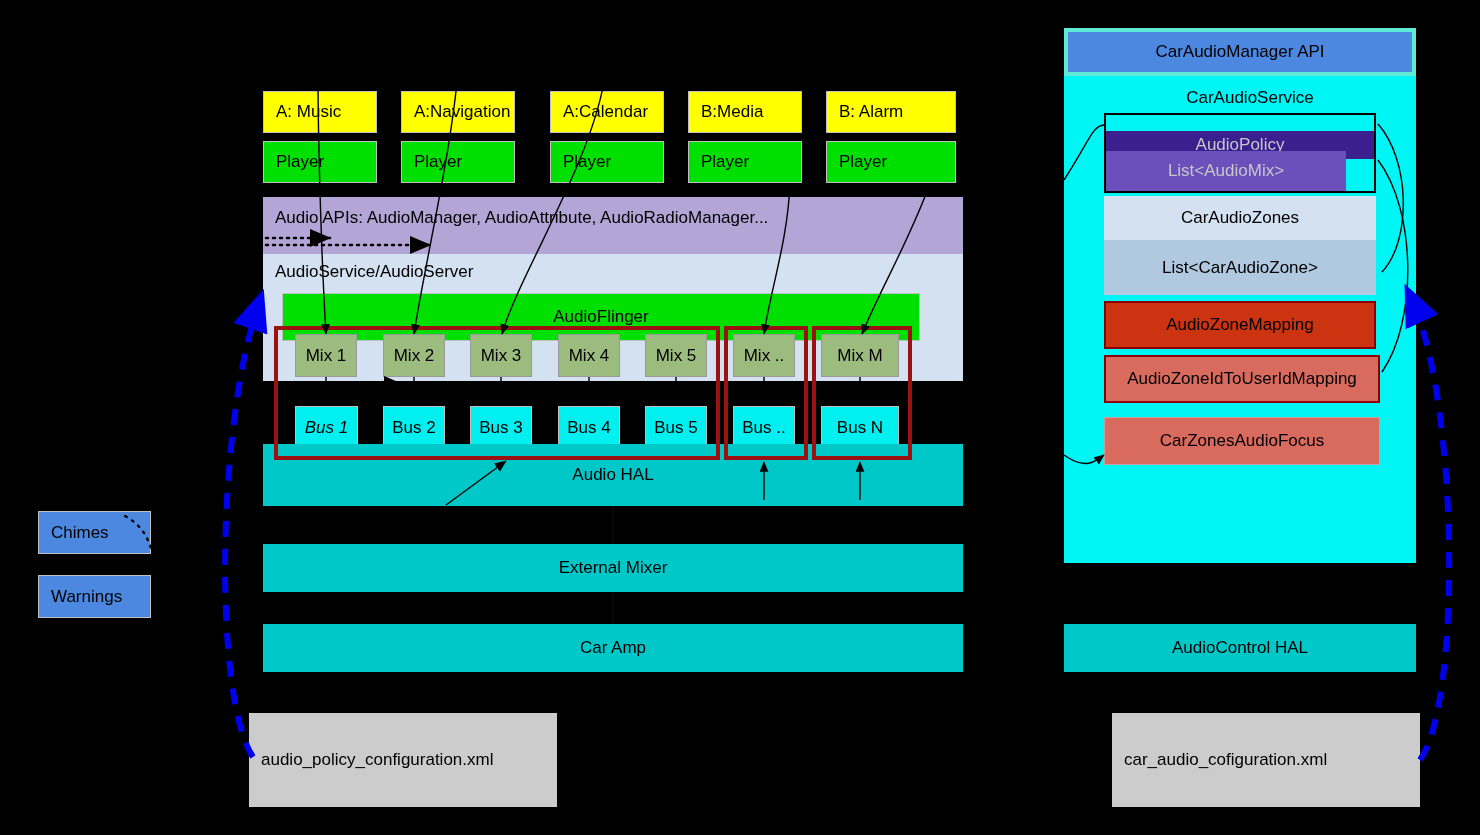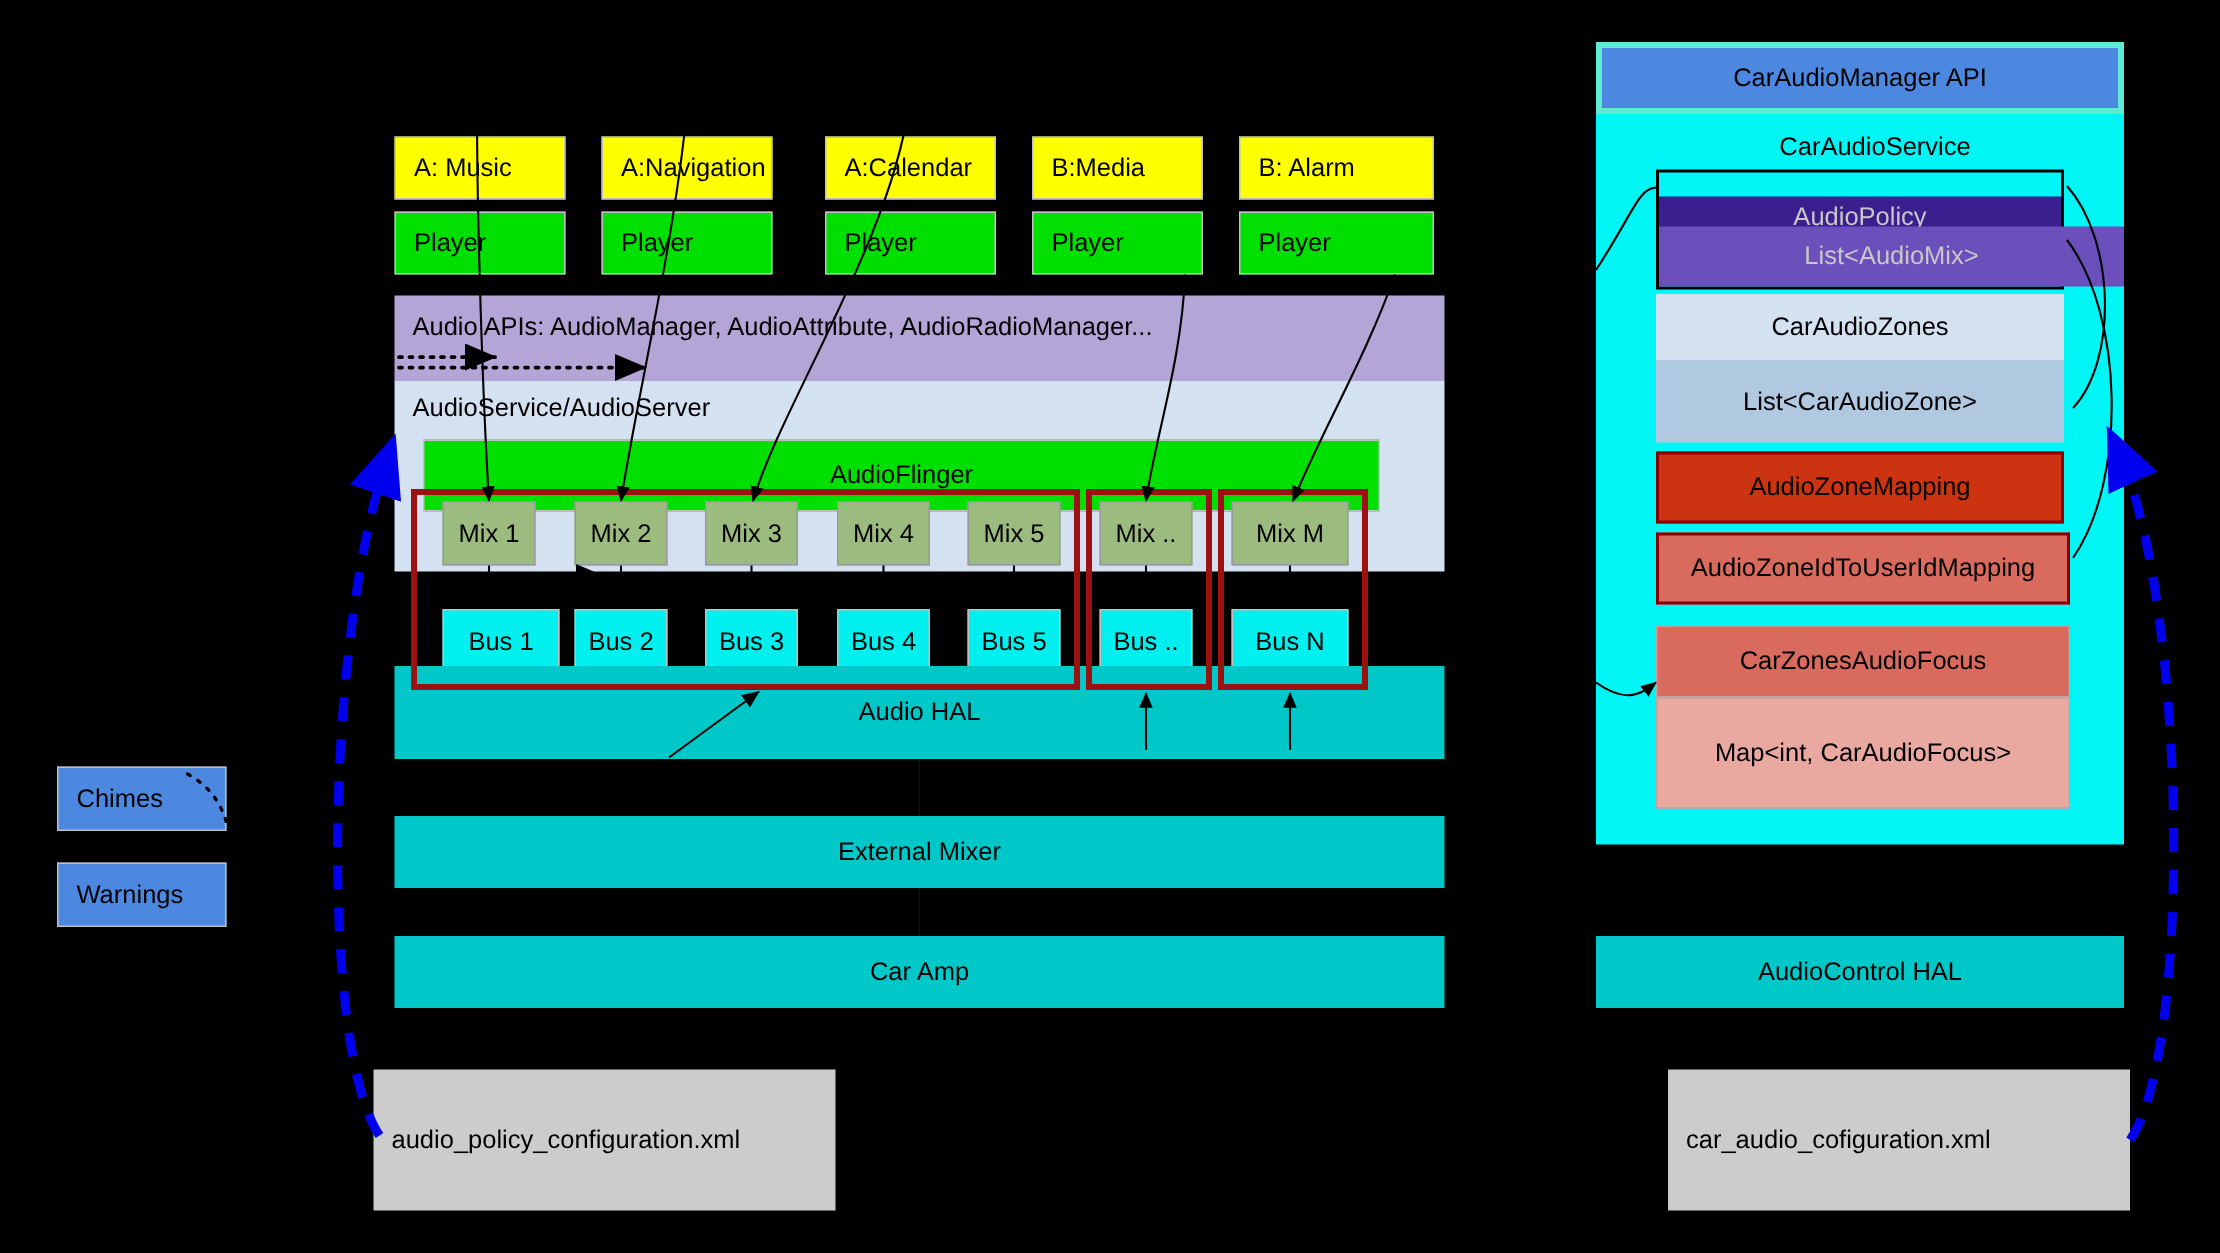--- a/index.html
+++ b/index.html
@@ -64,21 +64,21 @@
   <div class="bx flinger" style="left:282px;top:293px;width:638px;height:48px;">AudioFlinger</div>
 
   <div class="bx mix" style="left:295px;top:334px;width:62px;height:43px;">Mix 1</div>
   <div class="bx mix" style="left:383px;top:334px;width:62px;height:43px;">Mix 2</div>
   <div class="bx mix" style="left:470px;top:334px;width:62px;height:43px;">Mix 3</div>
   <div class="bx mix" style="left:558px;top:334px;width:62px;height:43px;">Mix 4</div>
   <div class="bx mix" style="left:645px;top:334px;width:62px;height:43px;">Mix 5</div>
   <div class="bx mix" style="left:733px;top:334px;width:62px;height:43px;">Mix ..</div>
   <div class="bx mix" style="left:821px;top:334px;width:78px;height:43px;">Mix M</div>
 
-  <div class="bx bus" style="left:295px;top:406px;width:78px;height:43px;">Bus 1</div>
+  <div class="bx bus" style="left:295px;top:406px;width:63px;height:43px;font-style:italic;">Bus 1</div>
   <div class="bx bus" style="left:383px;top:406px;width:62px;height:43px;">Bus 2</div>
   <div class="bx bus" style="left:470px;top:406px;width:62px;height:43px;">Bus 3</div>
   <div class="bx bus" style="left:558px;top:406px;width:62px;height:43px;">Bus 4</div>
   <div class="bx bus" style="left:645px;top:406px;width:62px;height:43px;">Bus 5</div>
   <div class="bx bus" style="left:733px;top:406px;width:62px;height:43px;">Bus ..</div>
   <div class="bx bus" style="left:821px;top:406px;width:78px;height:43px;">Bus N</div>
 
   <div class="bx teal" style="left:263px;top:444px;width:700px;height:62px;">Audio HAL</div>
 
   <div class="redbr" style="left:274px;top:326px;width:446px;height:134px;"></div>
@@ -95,30 +95,29 @@
   <div class="bx xmlbox lft" style="left:1112px;top:713px;width:308px;height:94px;">car_audio_cofiguration.xml</div>
 
   <div class="bx cam-api" style="left:1064px;top:28px;width:352px;height:48px;">CarAudioManager API</div>
 
   <div class="cas-panel" style="position:absolute;left:1064px;top:76px;width:352px;height:487px;">
     <div class="cas-label" style="top:12px;padding-left:10px;">CarAudioService</div>
   </div>
 
   <div class="policy-wrap" style="left:1104px;top:113px;width:272px;height:80px;"></div>
   <div class="bx policy" style="left:1106px;top:131px;width:268px;height:28px;text-align:right;">AudioPolicy</div>
-  <div class="bx audiomix" style="left:1106px;top:151px;width:310px;height:40px;">List&lt;AudioMix&gt;</div>
+  <div class="bx audiomix" style="left:1106px;top:151px;width:240px;height:40px;">List&lt;AudioMix&gt;</div>
 
   <div class="bx zones" style="left:1104px;top:196px;width:272px;height:44px;">CarAudioZones</div>
   <div class="bx zonelist" style="left:1104px;top:240px;width:272px;height:55px;">List&lt;CarAudioZone&gt;</div>
 
   <div class="bx azuim" style="left:1104px;top:355px;width:276px;height:48px;">AudioZoneIdToUserIdMapping</div>
   <div class="bx azm" style="left:1104px;top:301px;width:272px;height:48px;">AudioZoneMapping</div>
 
   <div class="bx czaf" style="left:1104px;top:417px;width:276px;height:48px;">CarZonesAudioFocus</div>
-  <div class="bx mapfocus" style="left:1104px;top:465px;width:276px;height:74px;">Map&lt;int, CarAudioFocus&gt;</div>
 
   <div class="bx teal" style="left:1064px;top:624px;width:352px;height:48px;">AudioControl HAL</div>
 
   <svg class="ov" viewBox="0 0 1480 835">
     <defs>
       <marker id="ah" markerWidth="9" markerHeight="9" refX="7" refY="3.2" orient="auto">
         <path d="M0,0 L7.5,3.2 L0,6.4 z" fill="#000"></path>
       </marker>
       <marker id="ahd" markerWidth="10" markerHeight="10" refX="8" refY="3.6" orient="auto">
         <path d="M0,0 L8.5,3.6 L0,7.2 z" fill="#000"></path>

